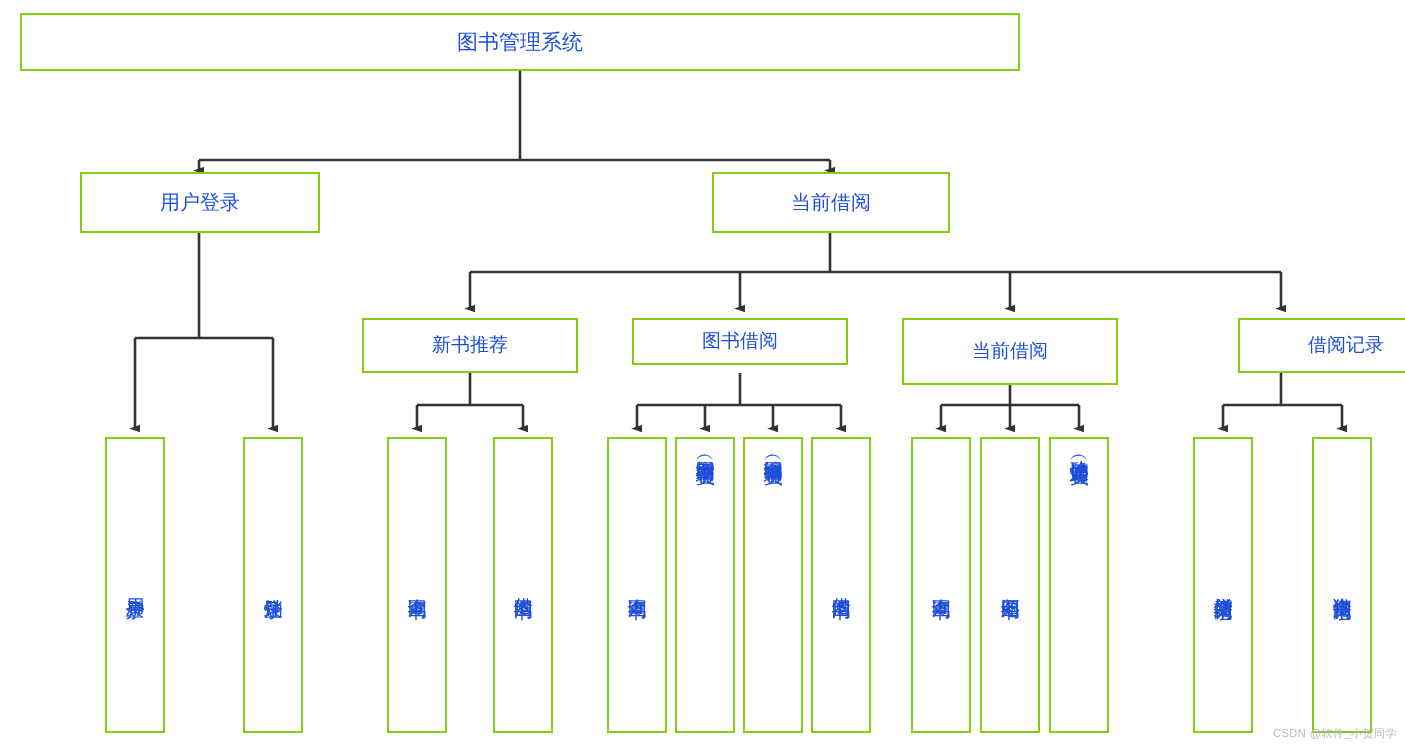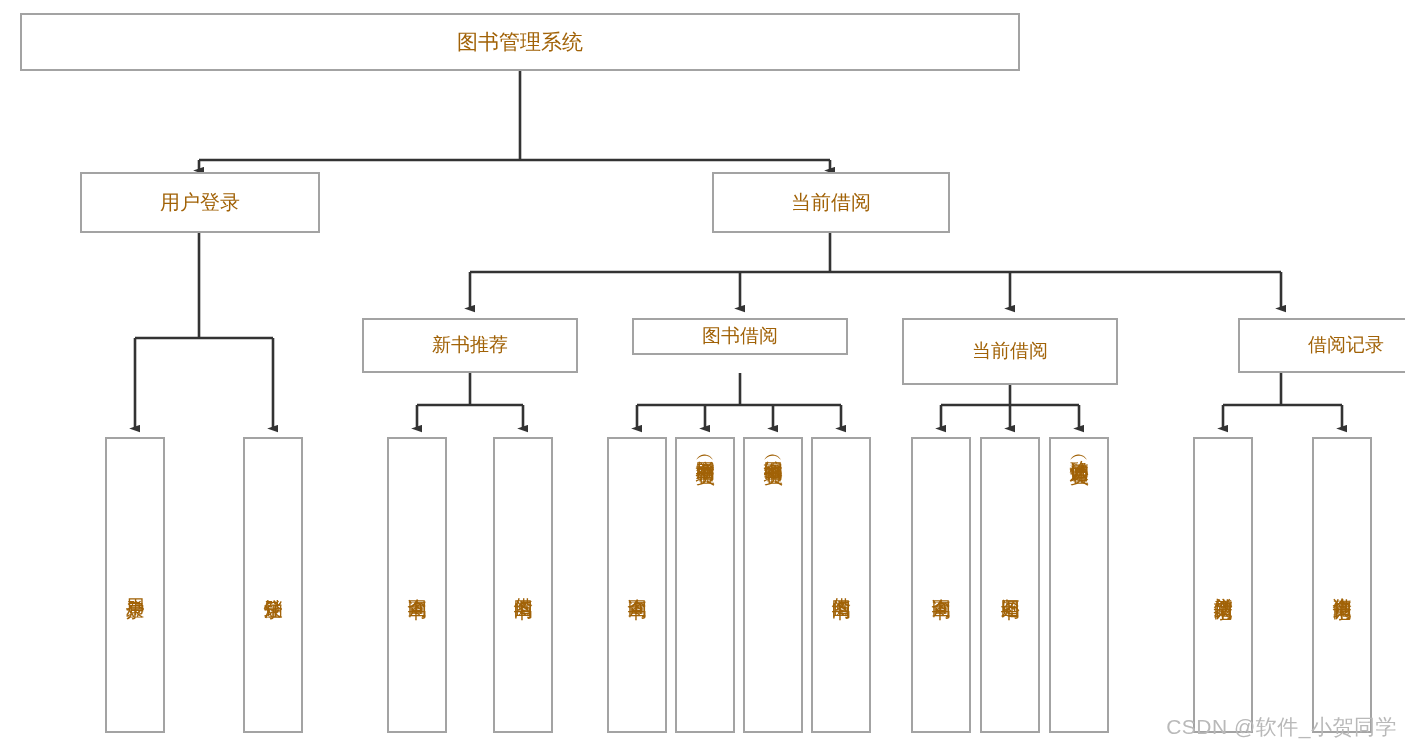--- a/index.html
+++ b/index.html
@@ -22,26 +22,26 @@
     position: absolute;
     left: 0;
     top: 0;
     width: 1405px;
     height: 747px;
     pointer-events: none;
   }
   .node {
     position: absolute;
     box-sizing: border-box;
-    border: 2px solid #a3a3a3;
+    border: 2px solid #84cc16;
     background: #ffffff;
     display: flex;
     align-items: center;
     justify-content: center;
-    color: #a16207;
+    color: #1d4ed8;
     line-height: 1.18;
     text-align: center;
   }
   .node.level-root {
     font-size: 21px;
   }
   .node.level-1 {
     font-size: 20px;
   }
   .node.level-2 {
@@ -60,21 +60,21 @@
     justify-content: center;
   }
   .node-label {
     display: block;
     white-space: pre-line;
   }
   #watermark {
     position: absolute;
     right: 8px;
     bottom: 6px;
-    font-size: 21px;
+    font-size: 11px;
     color: #b9b9b9;
     letter-spacing: 0.5px;
     white-space: nowrap;
   }
 </style>
 </head>
 <body>
 
 <div id="diagram-root">
 
@@ -135,21 +135,21 @@
   <div class="node level-1" style="left:80px; top:172px; width:240px; height:61px;">
     <span class="node-label">用户登录</span>
   </div>
   <div class="node level-1" style="left:712px; top:172px; width:238px; height:61px;">
     <span class="node-label">当前借阅</span>
   </div>
 
   <div class="node level-2" style="left:362px; top:318px; width:216px; height:55px;">
     <span class="node-label">新书推荐</span>
   </div>
-  <div class="node level-2" style="left:632px; top:318px; width:216px; height:37px;justify-content:center;">
+  <div class="node level-2" style="left:632px; top:318px; width:216px; height:47px;justify-content:center;">
     <span class="node-label">图书借阅</span>
   </div>
   <div class="node level-2" style="left:902px; top:318px; width:216px; height:67px;">
     <span class="node-label">当前借阅</span>
   </div>
   <div class="node level-2" style="left:1238px; top:318px; width:216px; height:55px;">
     <span class="node-label">借阅记录</span>
   </div>
 
   <div class="node leaf short-label" style="left:105px; top:437px; width:60px; height:296px;">

